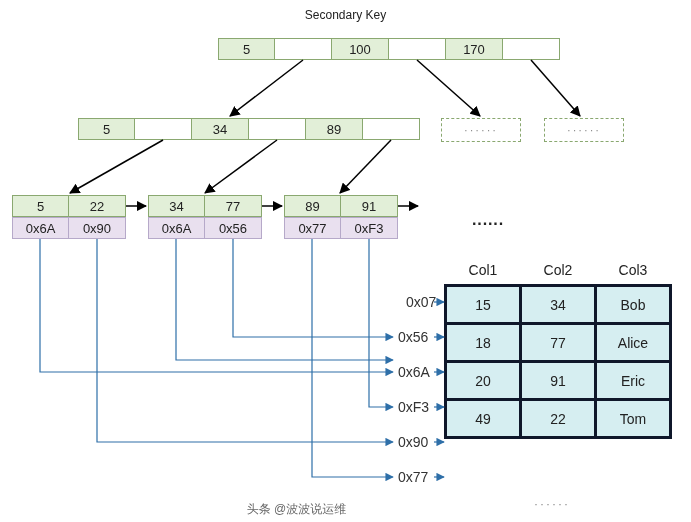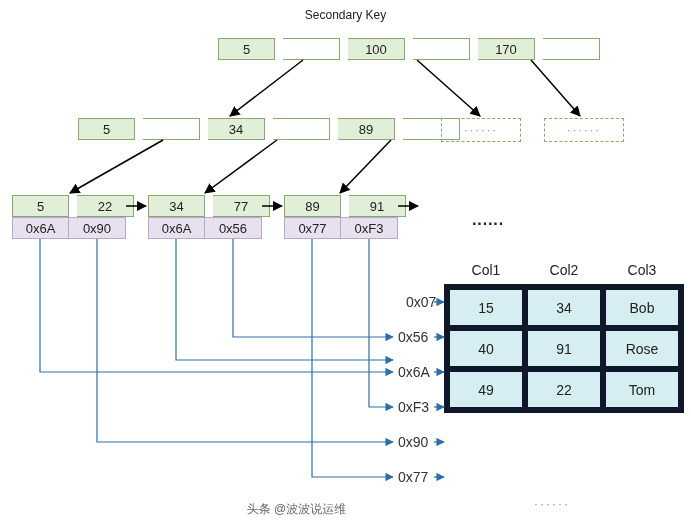--- a/index.html
+++ b/index.html
@@ -20,21 +20,21 @@
   .node-row { position:absolute; display:flex; }
   .key-cell {
     box-sizing: border-box;
     width: 57px; height: 22px;
     border: 1px solid #8aa870;
     background: #e2efd8;
     display:flex; align-items:center; justify-content:center;
     font-size: 13px;
   }
   .key-cell.blank { background:#fff; }
-  .key-cell + .key-cell { border-left: none; margin-left: 8px; }
+  .key-cell + .key-cell { border-left: none; }
   .ptr-cell {
     box-sizing:border-box;
     width: 57px; height: 22px;
     border: 1px solid #b6a9c9;
     background:#e9e0ef;
     display:flex; align-items:center; justify-content:center;
     font-size: 13px;
   }
   .ptr-cell + .ptr-cell { border-left:none; }
   .leaf-group { position:absolute; }
@@ -52,21 +52,21 @@
   .ellipsis { position:absolute; font-size:16px; font-weight:bold; }
 
   .tbl { position:absolute; border-collapse:collapse;padding-left:8px; }
   .tbl th {
     width: 70px; height: 26px;
     font-weight: normal; font-size: 14px;
     text-align:center;
   }
   .tbl td {
     width: 70px; height: 33px;
-    border: 6px solid #0f172a;
+    border: 3px solid #0f172a;
     background:#d6eef1;
     text-align:center; font-size:14px;
   }
   .row-addr { position:absolute; font-size:14px; color:#333; }
   .footer { position:absolute; bottom:4px; width:593px; text-align:center; font-size:12px; color:#666; }
   .footer-dots { position:absolute; font-size:12px; color:#888; letter-spacing:2px;}
 </style>
 </head>
 <body>
 <div class="stage">
@@ -137,23 +137,28 @@
       <th>Col3</th>
     </tr>
   </thead>
   <tbody>
     <tr>
           <td>15</td>
           <td>34</td>
           <td>Bob</td>
         </tr>
     <tr>
-          <td>40</td>
+          <td>18</td>
+          <td>77</td>
+          <td>Alice</td>
+        </tr>
+    <tr>
+          <td>20</td>
           <td>91</td>
-          <td>Rose</td>
+          <td>Eric</td>
         </tr>
     <tr>
           <td>49</td>
           <td>22</td>
           <td>Tom</td>
         </tr>
   </tbody>
 </table>
 
 <div class="row-addr" style="left:398px; top:294px;margin-left:8px;">0x07</div>

